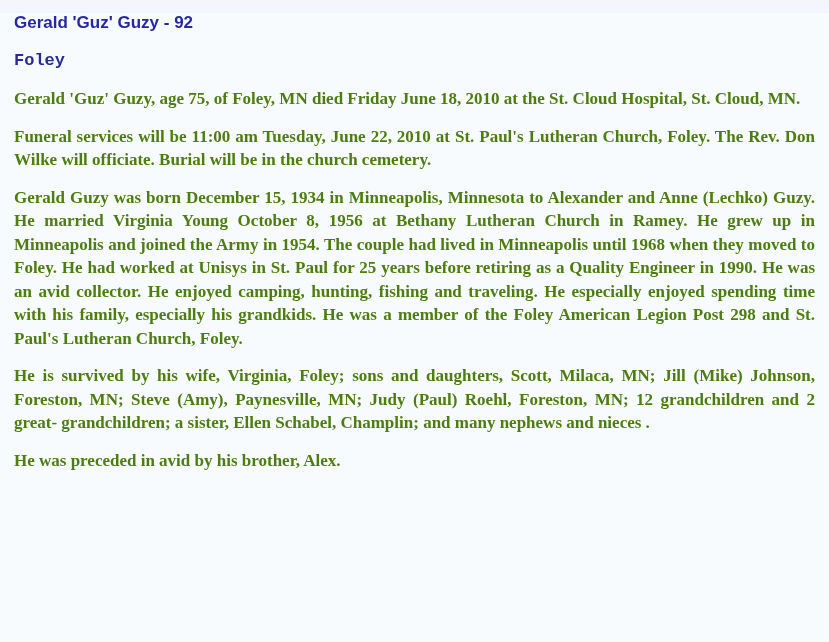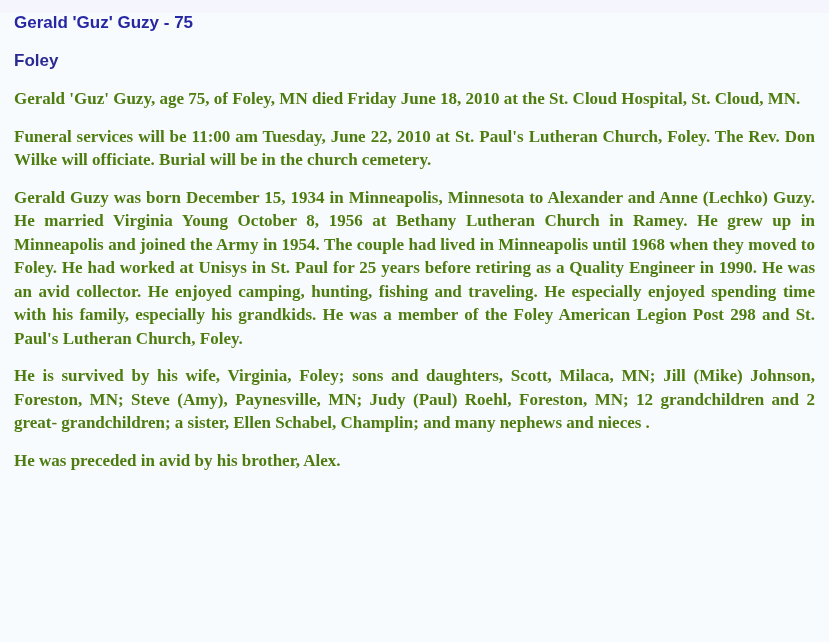--- a/index.html
+++ b/index.html
@@ -27,21 +27,21 @@
   }
   .obit-title {
     font-family: "Liberation Sans", sans-serif;
     font-weight: bold;
     font-size: 17px;
     line-height: 23px;
     color: #2727a4;
     margin: 0 0 15px 0;
   }
   .obit-line {
-    font-family: Liberation Sans, sans-serif;
+    font-family: Liberation Mono, monospace;
     font-weight: bold;
     font-size: 17px;
     line-height: 23px;
     color: #2a2a92;
     margin: 0 0 15px 0;
   }
   .obit-par {
     font-family: "Liberation Serif", serif;
     font-weight: bold;
     font-size: 17px;
@@ -51,21 +51,21 @@
     margin: 0 0 14px 0;
   }
   .obit-par:last-child { margin-bottom: 0; }
 </style>
 </head>
 <body>
 
 <div class="page">
   <div class="top-band"></div>
   <div class="content">
-    <h1 class="obit-title">Gerald 'Guz' Guzy - 75</h1>
+    <h1 class="obit-title">Gerald 'Guz' Guzy - 92</h1>
     <p class="obit-line">Foley</p>
     <p class="obit-par">Gerald 'Guz' Guzy, age 75, of Foley, MN died Friday June 18, 2010 at the St. Cloud Hospital, St. Cloud, MN.</p>
     <p class="obit-par">Funeral services will be 11:00 am Tuesday, June 22, 2010 at St. Paul's Lutheran Church, Foley. The Rev. Don Wilke will officiate. Burial will be in the church cemetery.</p>
     <p class="obit-par">Gerald Guzy was born December 15, 1934 in Minneapolis, Minnesota to Alexander and Anne (Lechko) Guzy. He married Virginia Young October 8, 1956 at Bethany Lutheran Church in Ramey. He grew up in Minneapolis and joined the Army in 1954. The couple had lived in Minneapolis until 1968 when they moved to Foley. He had worked at Unisys in St. Paul for 25 years before retiring as a Quality Engineer in 1990. He was an avid collector. He enjoyed camping, hunting, fishing and traveling. He especially enjoyed spending time with his family, especially his grandkids. He was a member of the Foley American Legion Post 298 and St. Paul's Lutheran Church, Foley.</p>
     <p class="obit-par">He is survived by his wife, Virginia, Foley; sons and daughters, Scott, Milaca, MN; Jill (Mike) Johnson, Foreston, MN; Steve (Amy), Paynesville, MN; Judy (Paul) Roehl, Foreston, MN; 12 grandchildren and 2 great- grandchildren; a sister, Ellen Schabel, Champlin; and many nephews and nieces .</p>
     <p class="obit-par">He was preceded in avid by his brother, Alex.</p>
   </div>
 </div>
 
 </body></html>

